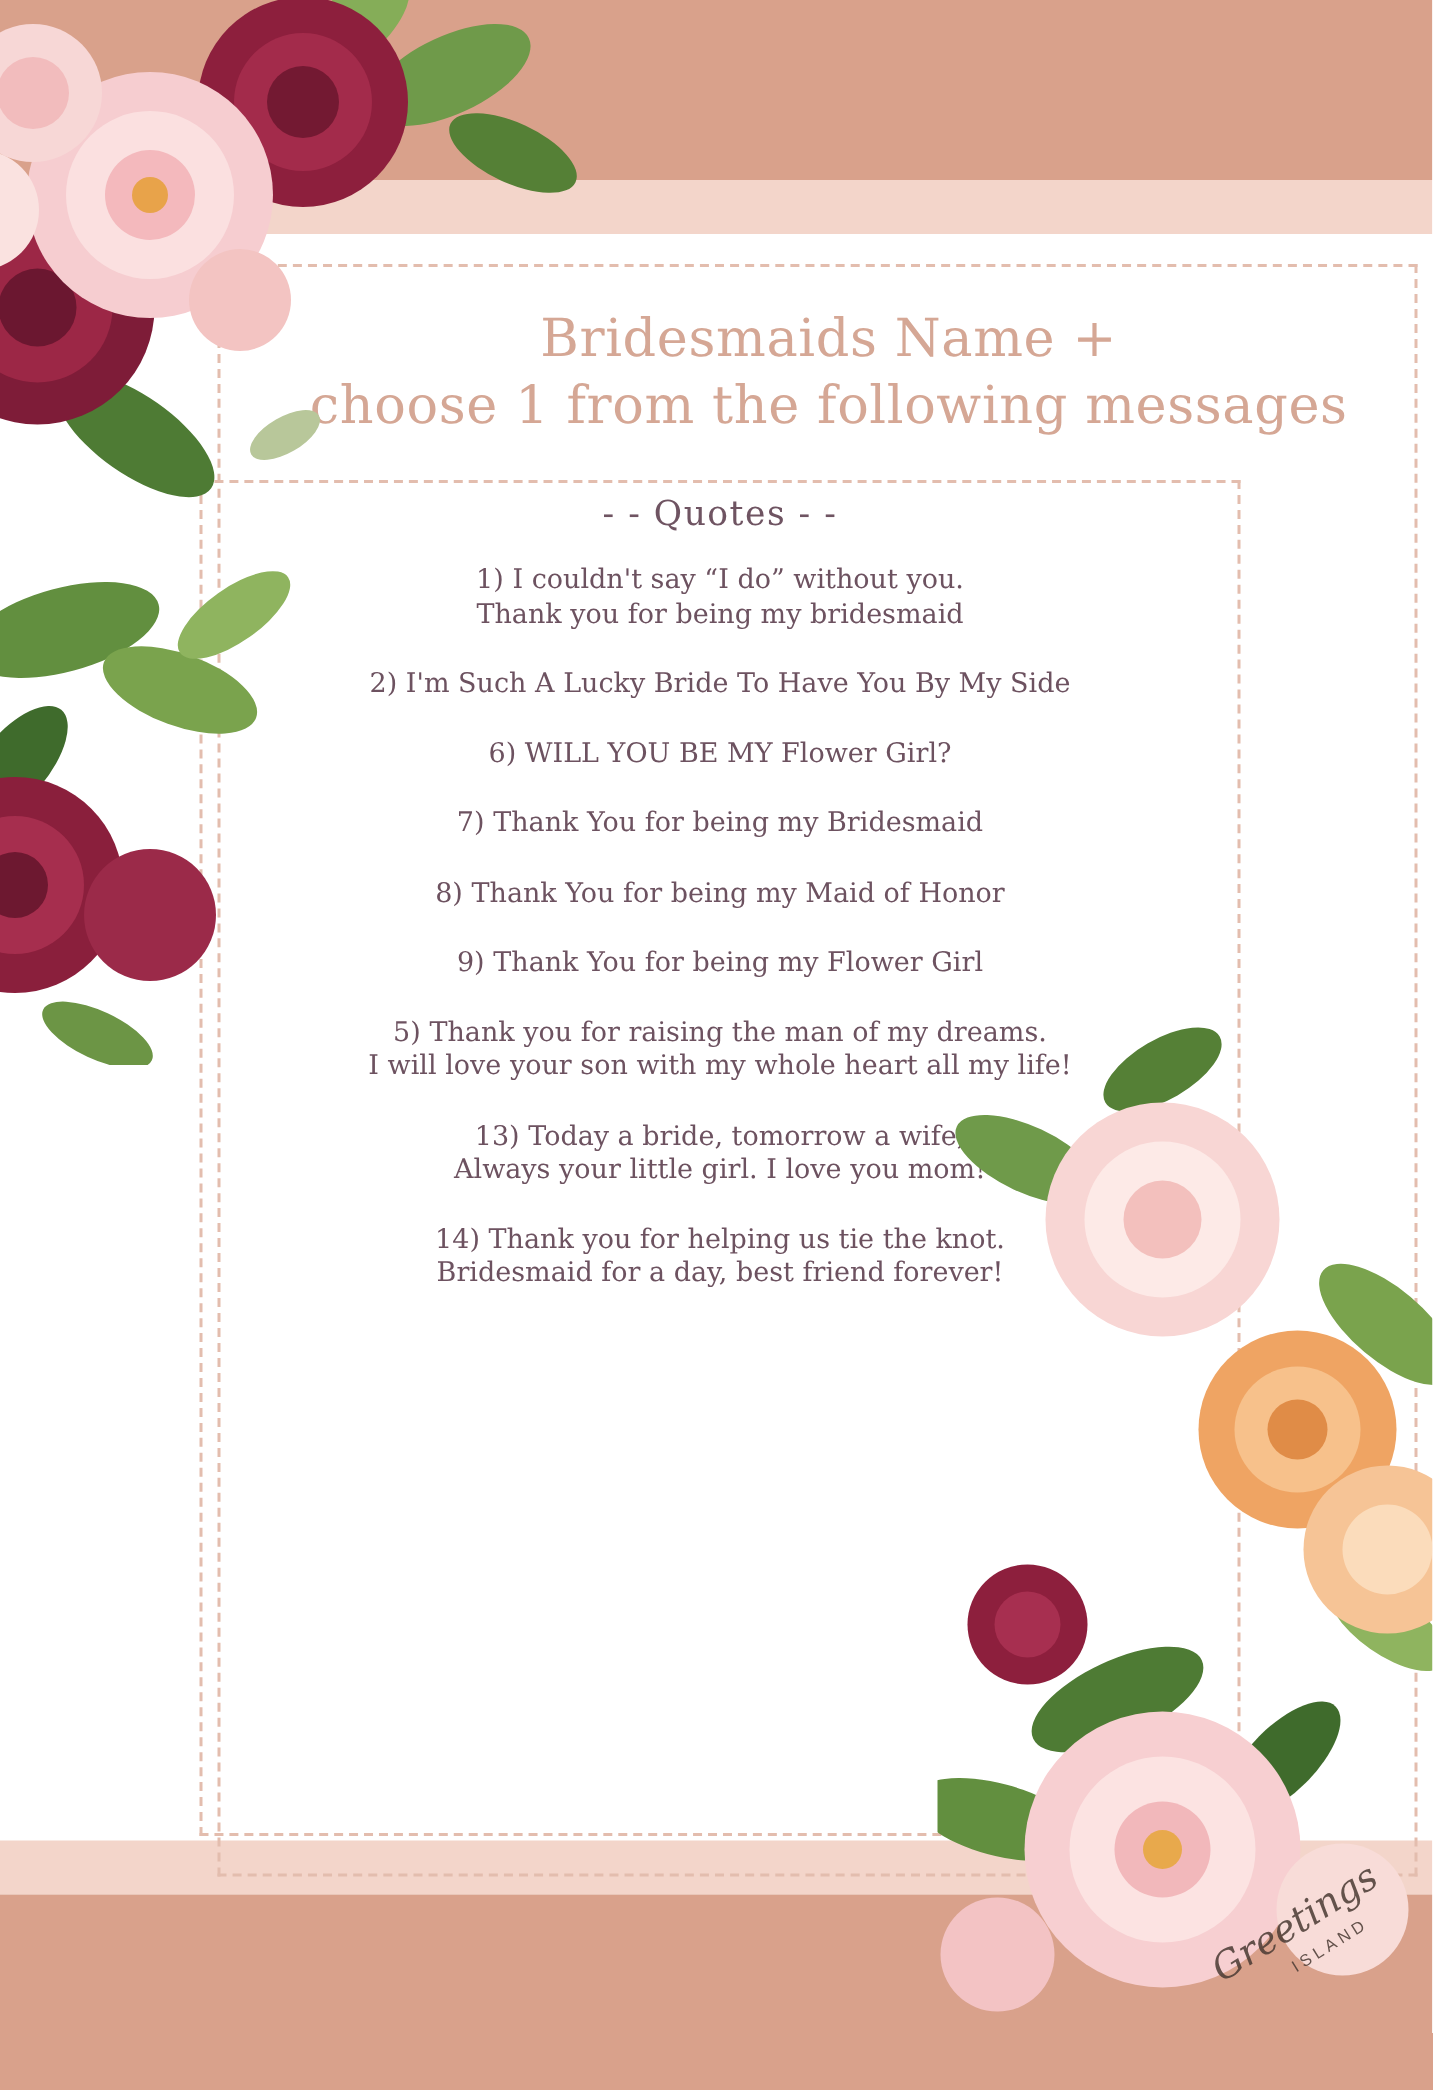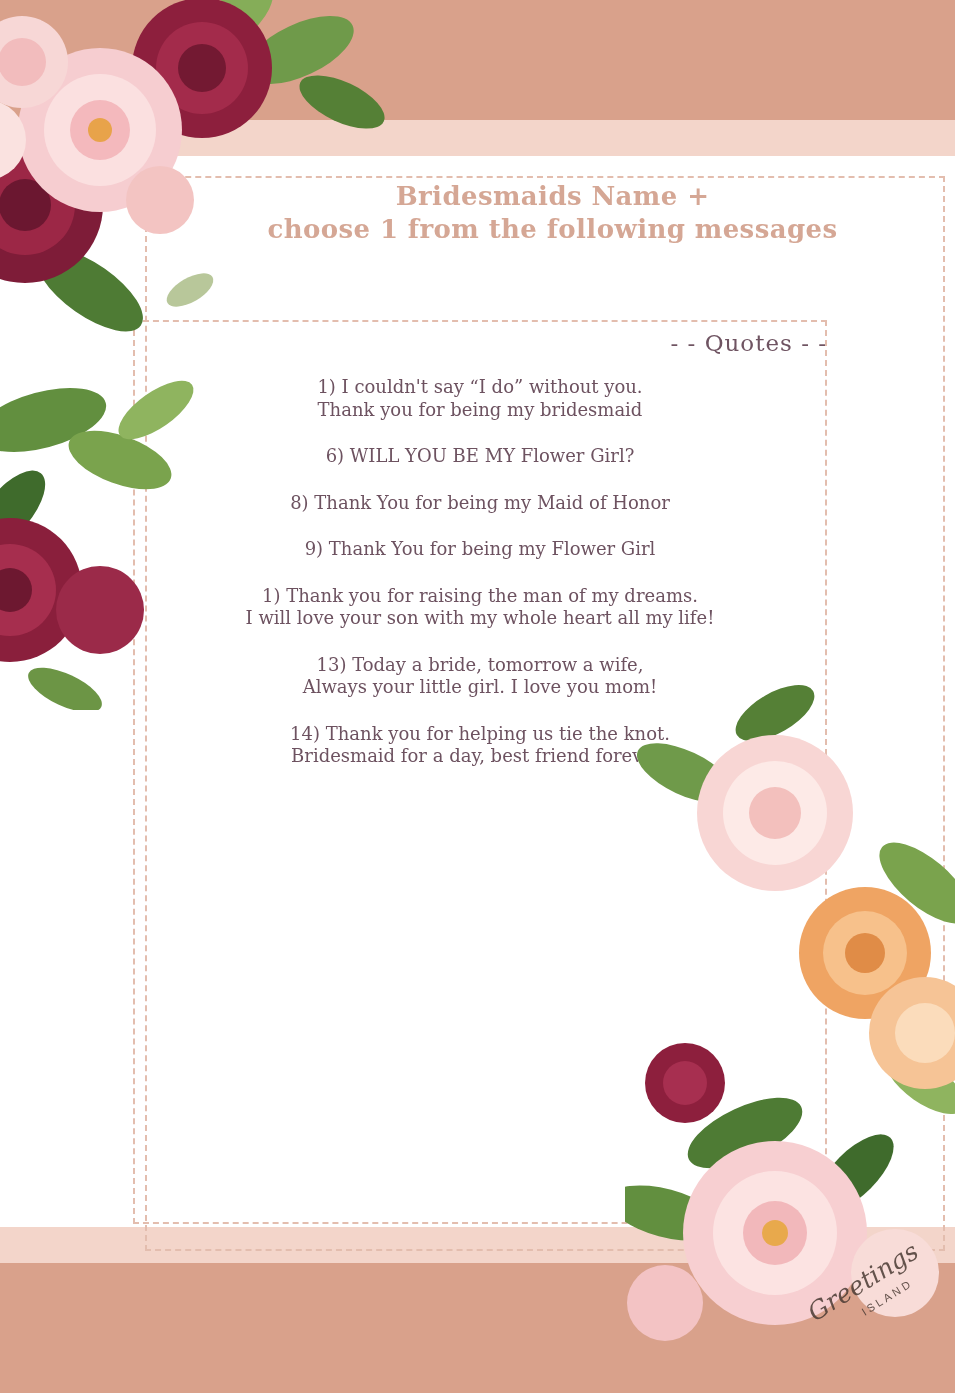--- a/index.html
+++ b/index.html
@@ -77,48 +77,47 @@
     width: 694px;
     height: 904px;
     border: 2px dashed #e3bdae;
     box-sizing: border-box;
   }
 
   
   .title-block {
     position: absolute;
     left: 150px;
-    top: 180px;
+    top: 204px;
     width: 805px;
     text-align: center;
     color: #d5a795;
     font-family: "DejaVu Serif", serif;
-    font-weight: bold;
-    font-size: 26px;
+    font-weight: normal;
+    font-size: 35px;
     line-height: 1.28;
     letter-spacing: .4px;
     text-shadow: 0 1px 0 rgba(255,255,255,.6);
   }
 
   
   .quotes-wrap {
     position: absolute;
     left: 133px;
     top: 330px;
     width: 694px;
     text-align: center;
     color: #6d5260;
     font-family: "DejaVu Serif", serif;
   }
   .quotes-heading {
     font-size: 23px;
     color: #6f5462;
     letter-spacing: 1px;
     margin-bottom: 20px;
-    text-align: right;
   }
   .quote-item {
     font-size: 18px;
     line-height: 1.25;
     margin: 0 0 24px 0;
     padding: 0 12px;
     white-space: pre-line;
     color: #6d5260;
   }
 
@@ -177,24 +176,26 @@
 
   <div class="title-block">
     <div>Bridesmaids Name +</div>
     <div>choose 1 from the following messages</div>
   </div>
 
   <div class="quotes-wrap">
     <div class="quotes-heading">- - Quotes - -</div>
     <p class="quote-item">1)  I couldn't say “I do” without you.
 Thank you for being my bridesmaid</p>
+    <p class="quote-item">2) I'm Such A Lucky Bride To Have You By My Side</p>
     <p class="quote-item">6) WILL YOU BE MY Flower Girl?</p>
+    <p class="quote-item">7) Thank You for being my Bridesmaid</p>
     <p class="quote-item">8) Thank You for being my Maid of Honor</p>
     <p class="quote-item">9) Thank You for being my Flower Girl</p>
-    <p class="quote-item">1) Thank you for raising the man of my dreams.
+    <p class="quote-item">5) Thank you for raising the man of my dreams.
 I will love your son with my whole heart all my life!</p>
     <p class="quote-item">13) Today a bride, tomorrow a wife,
 Always your little girl. I love you mom!</p>
     <p class="quote-item">14) Thank you for helping us tie the knot.
 Bridesmaid for a day, best friend forever!</p>
   </div>
 
   <svg class="floral tl" viewBox="0 0 440 720" xmlns="http://www.w3.org/2000/svg">
     <g>
 

